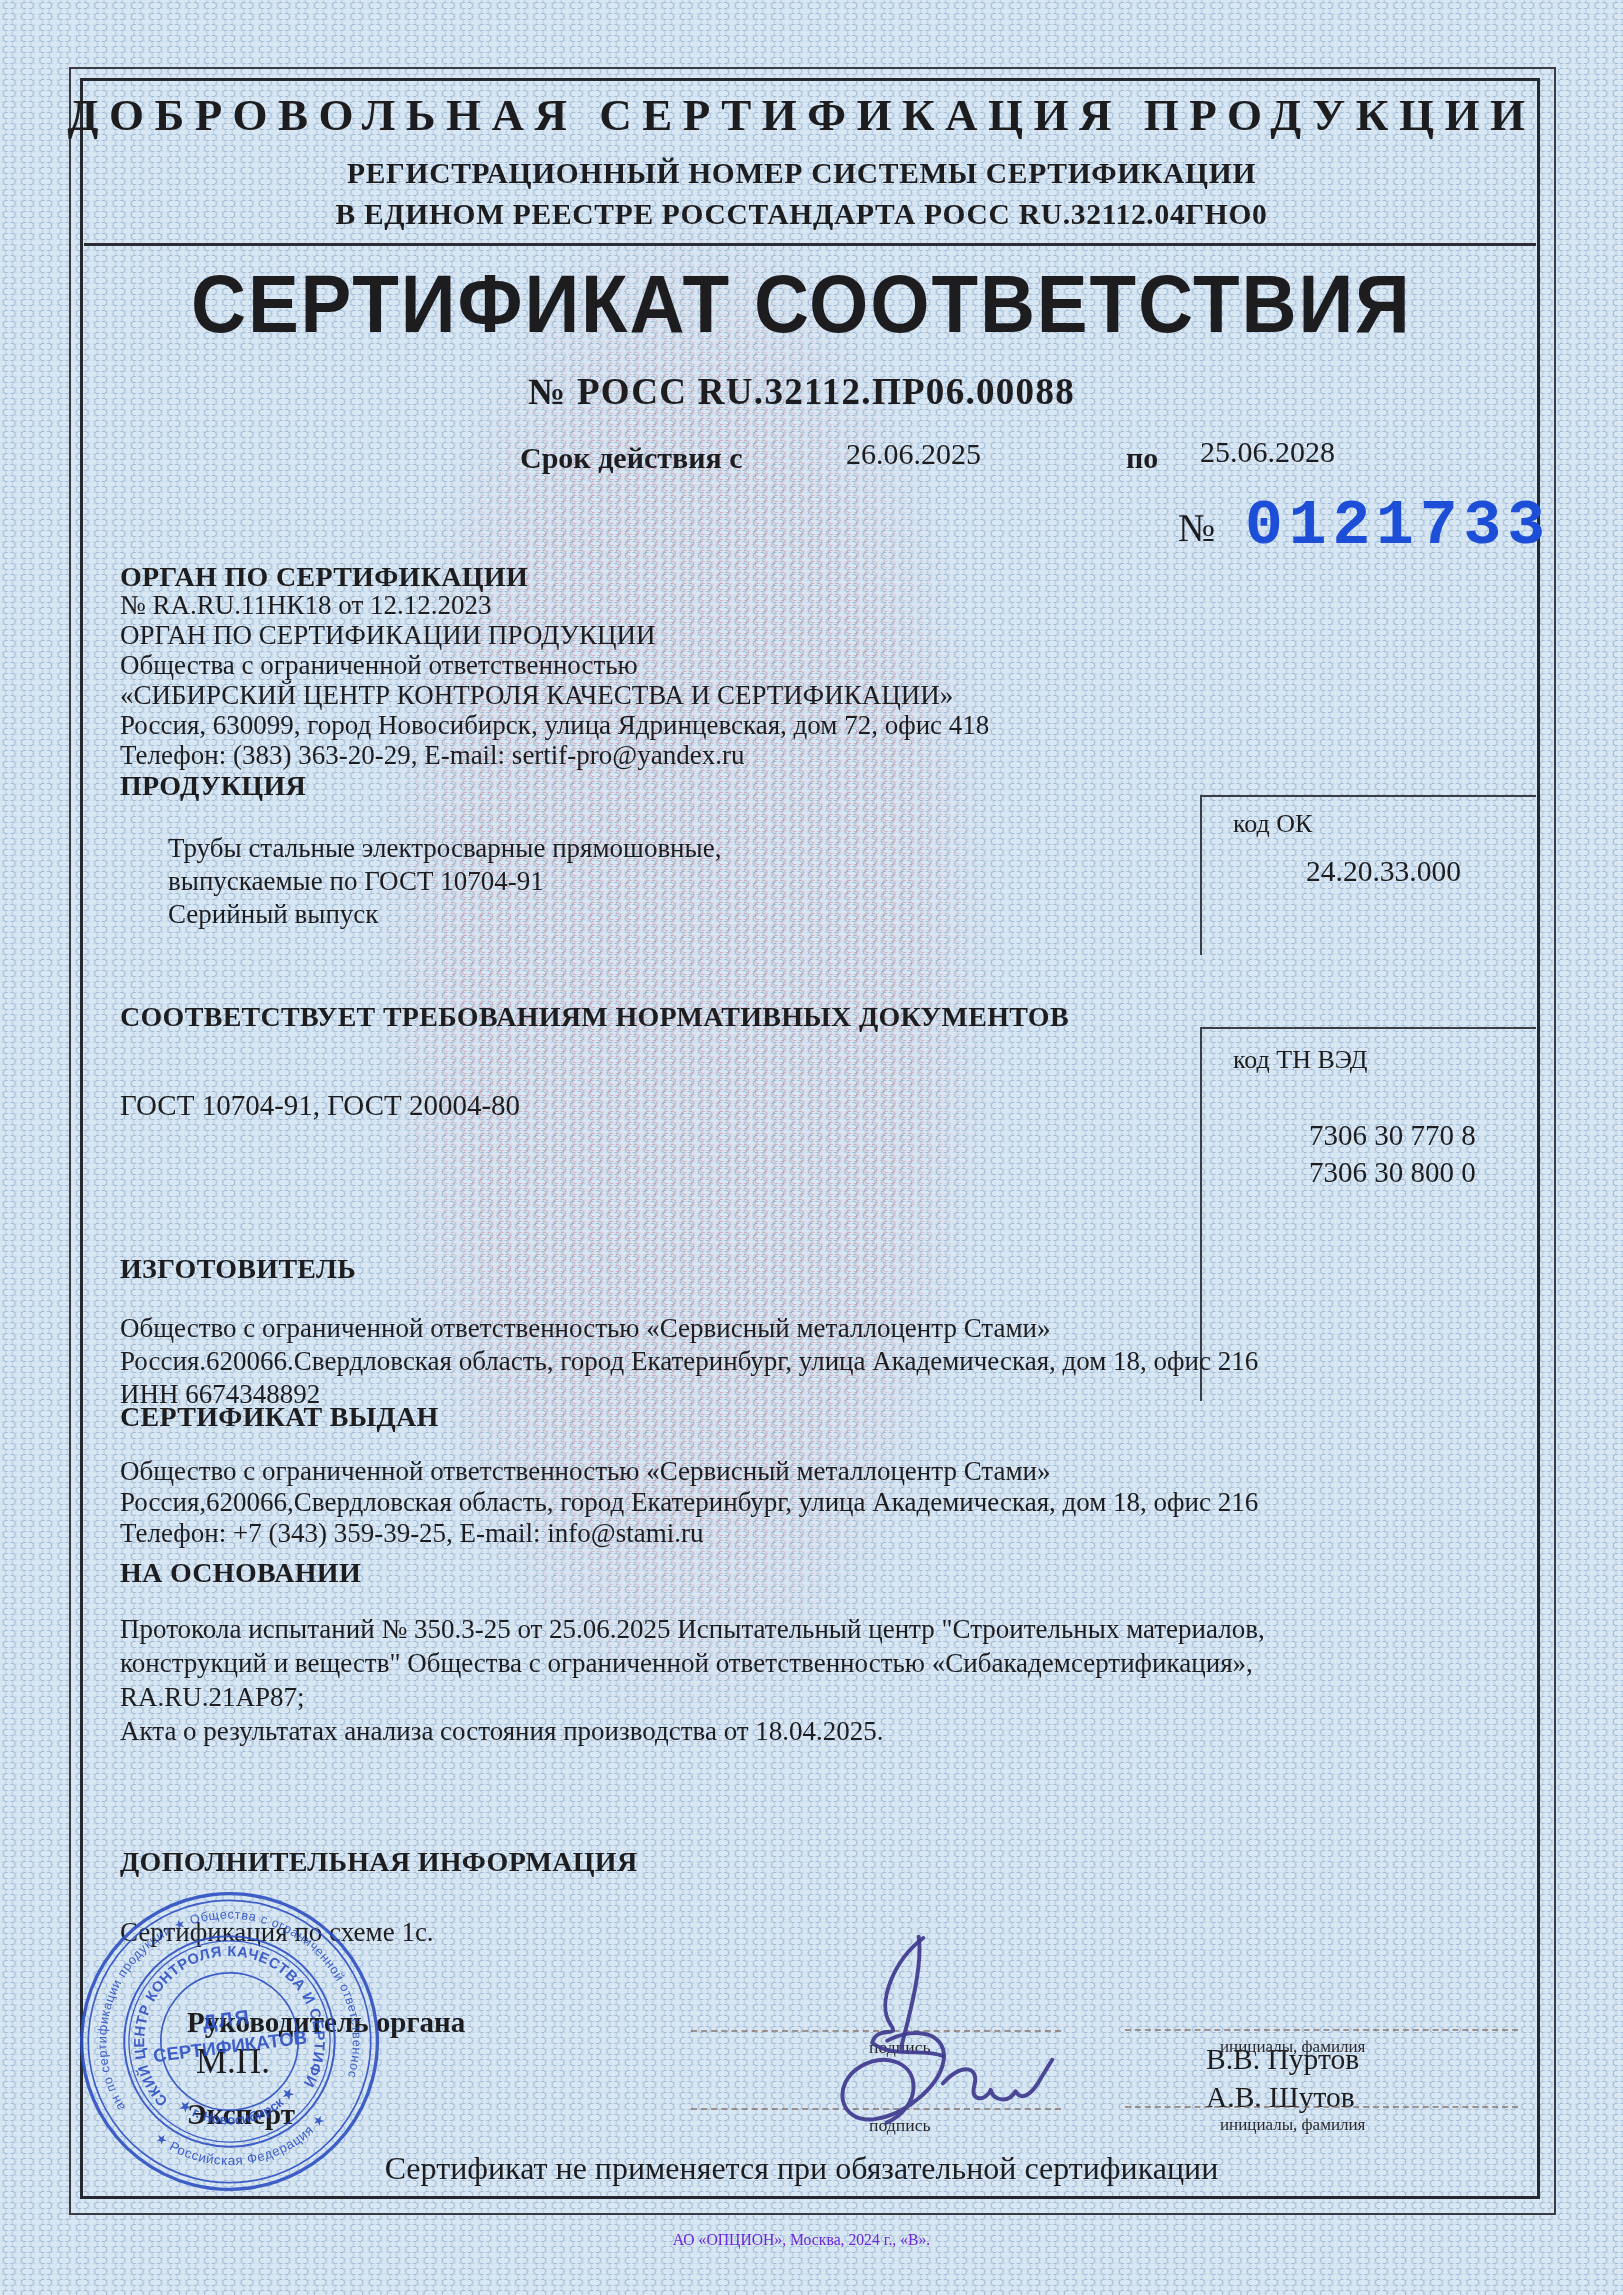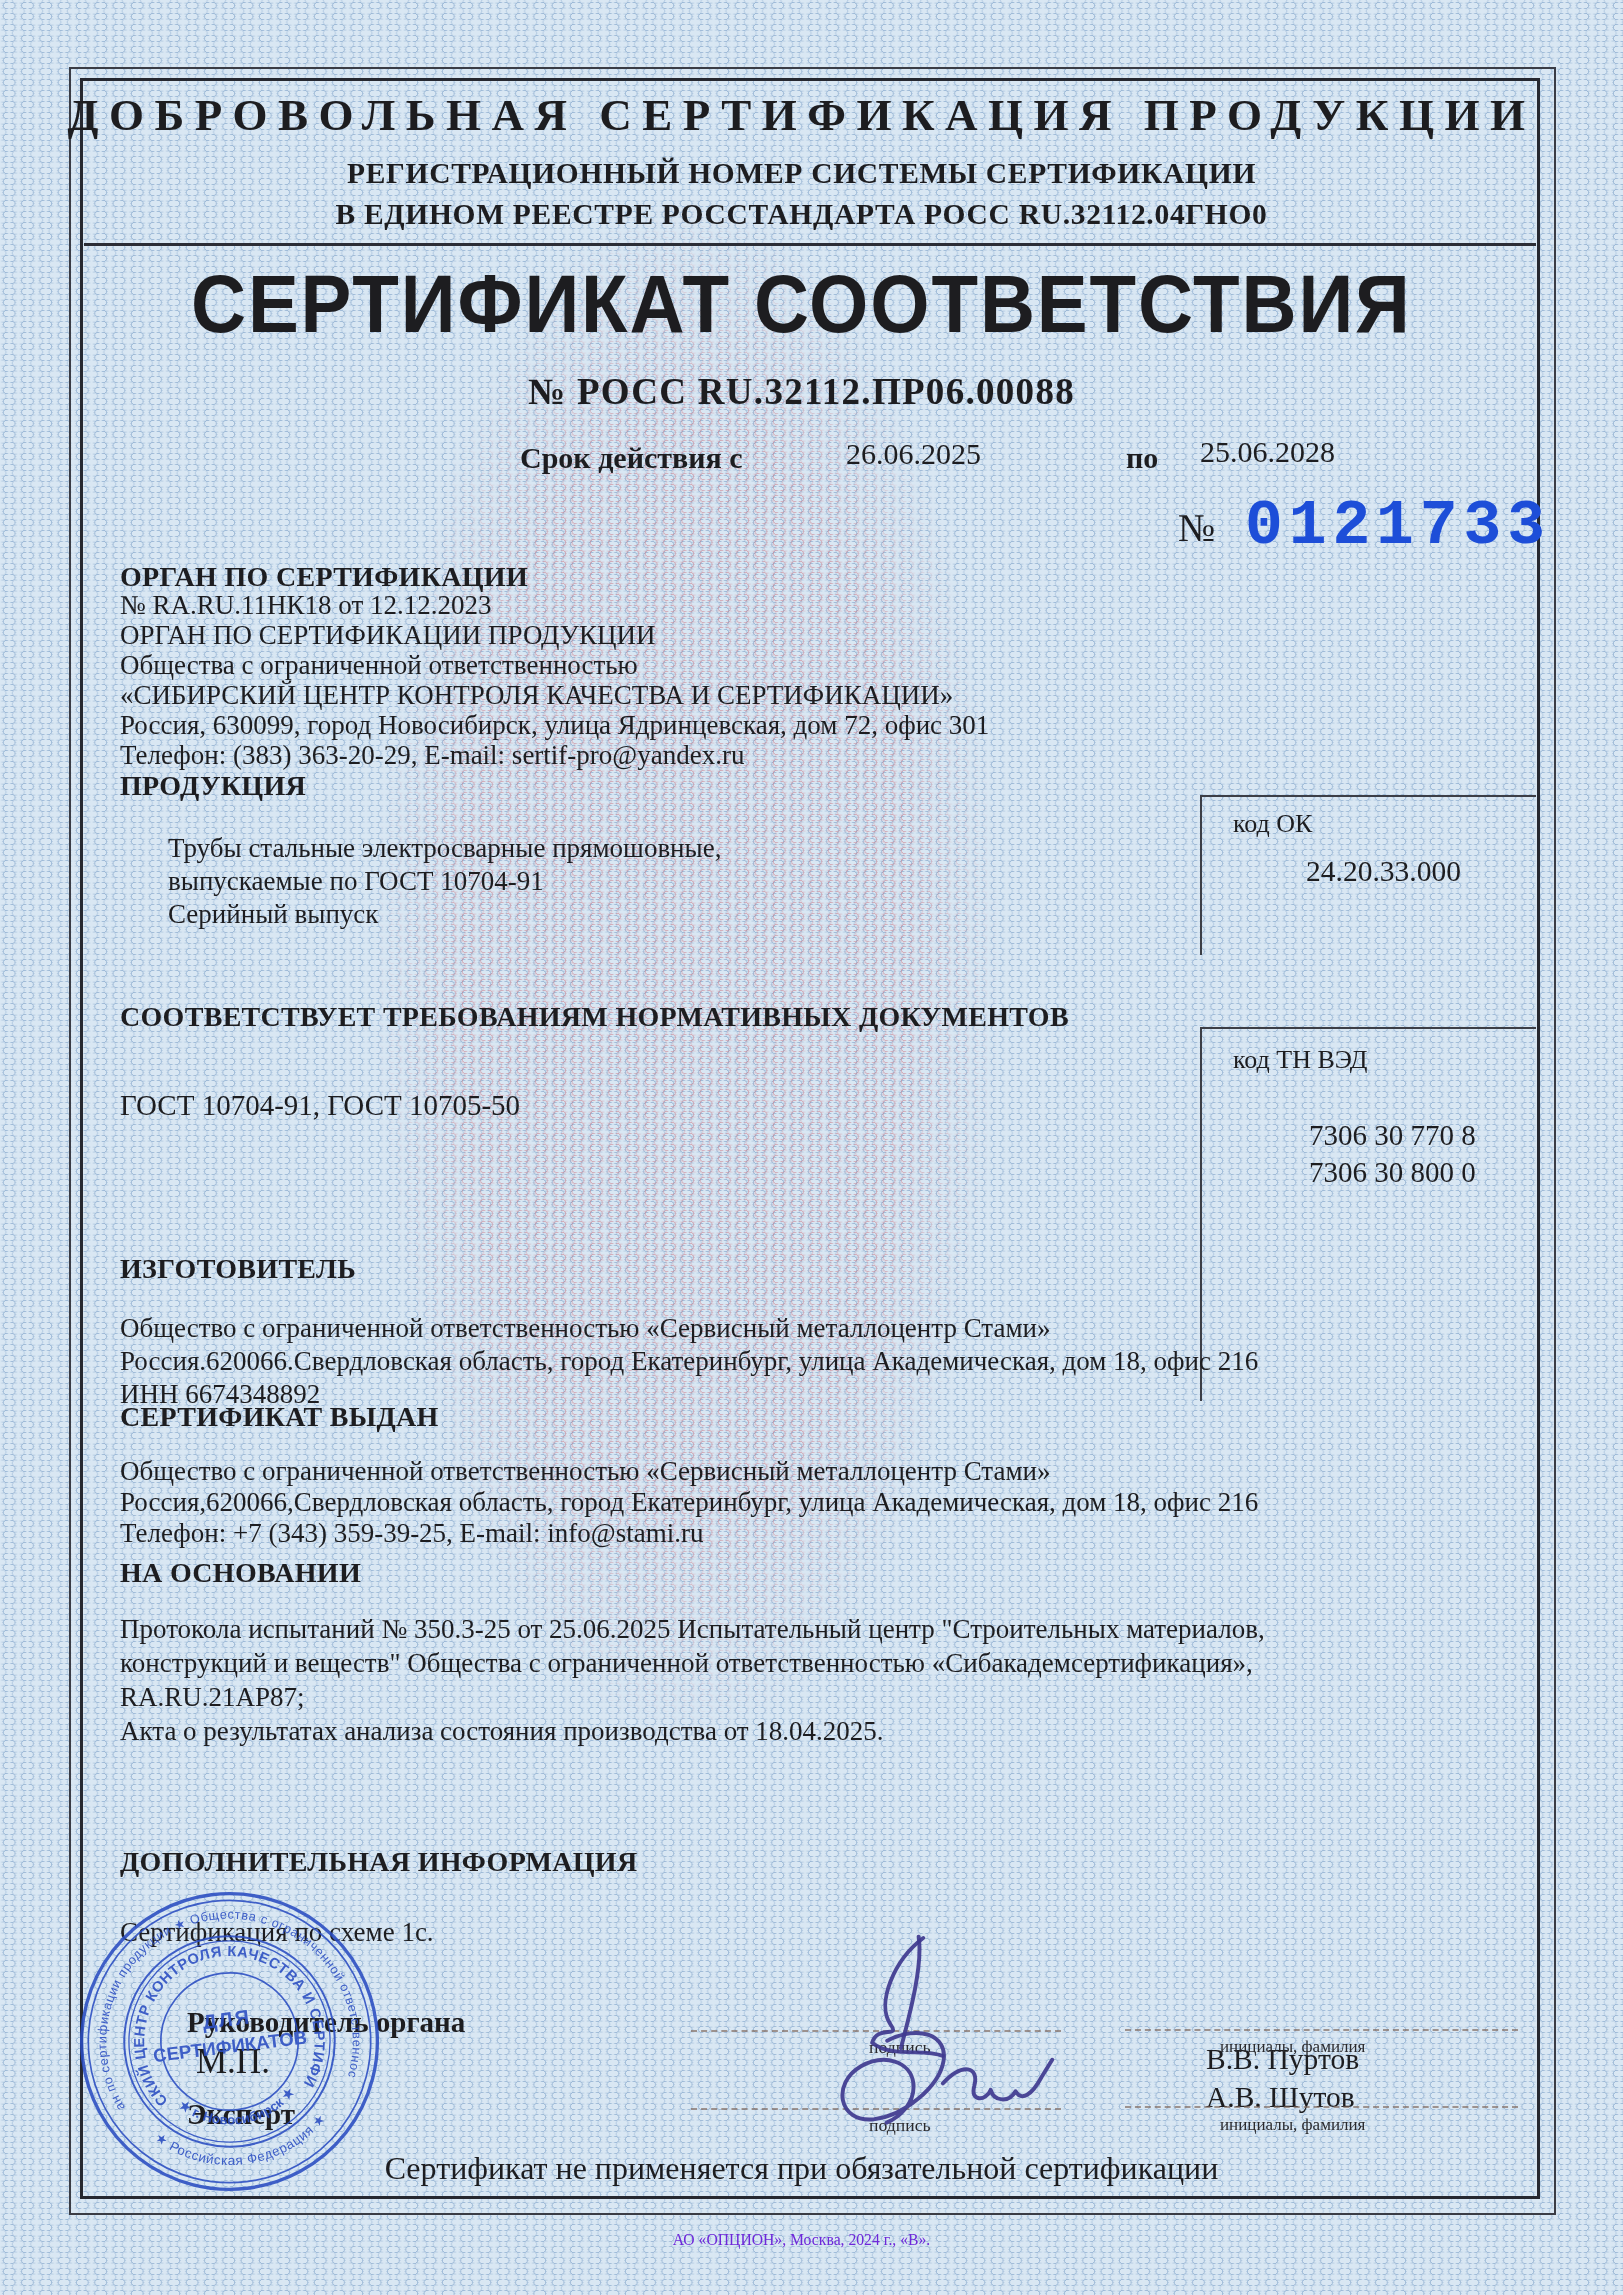--- a/index.html
+++ b/index.html
@@ -122,37 +122,37 @@
 
 <div class="abs z blank-no-sign">№</div>
 <div class="abs z blank-no">0121733</div>
 
 <div class="abs z sec heading org-h">ОРГАН ПО СЕРТИФИКАЦИИ</div>
 <div class="abs z sec lines org-l">
   <div>№ RA.RU.11НК18  от 12.12.2023</div>
   <div>ОРГАН ПО СЕРТИФИКАЦИИ ПРОДУКЦИИ</div>
   <div>Общества с ограниченной ответственностью</div>
   <div>«СИБИРСКИЙ ЦЕНТР КОНТРОЛЯ КАЧЕСТВА И СЕРТИФИКАЦИИ»</div>
-  <div>Россия, 630099, город Новосибирск, улица Ядринцевская, дом 72, офис 301</div>
+  <div>Россия, 630099, город Новосибирск, улица Ядринцевская, дом 72, офис 418</div>
   <div>Телефон:  (383) 363-20-29, E-mail: sertif-pro@yandex.ru</div>
 </div>
 
 <div class="abs z sec heading prod-h">ПРОДУКЦИЯ</div>
 <div class="abs z sec lines prod-l">
   <div>Трубы стальные электросварные прямошовные,</div>
   <div>выпускаемые по  ГОСТ 10704-91</div>
   <div>Серийный выпуск</div>
 </div>
 <div class="abs z line-h okbox-top"></div>
 <div class="abs z line-h okbox-left"></div>
 <div class="abs z ok-label">код ОК</div>
 <div class="abs z ok-val">24.20.33.000</div>
 
 <div class="abs z sec heading comp-h">СООТВЕТСТВУЕТ ТРЕБОВАНИЯМ НОРМАТИВНЫХ ДОКУМЕНТОВ</div>
-<div class="abs z sec gost-l">ГОСТ 10704-91, ГОСТ 10705-50</div>
+<div class="abs z sec gost-l">ГОСТ 10704-91, ГОСТ 20004-80</div>
 <div class="abs z line-h tnbox-top"></div>
 <div class="abs z line-h tnbox-left"></div>
 <div class="abs z tn-label">код ТН ВЭД</div>
 <div class="abs z tn-vals">
   <div>7306 30 770 8</div>
   <div>7306 30 800 0</div>
 </div>
 
 <div class="abs z sec heading man-h">ИЗГОТОВИТЕЛЬ</div>
 <div class="abs z sec lines man-l">

